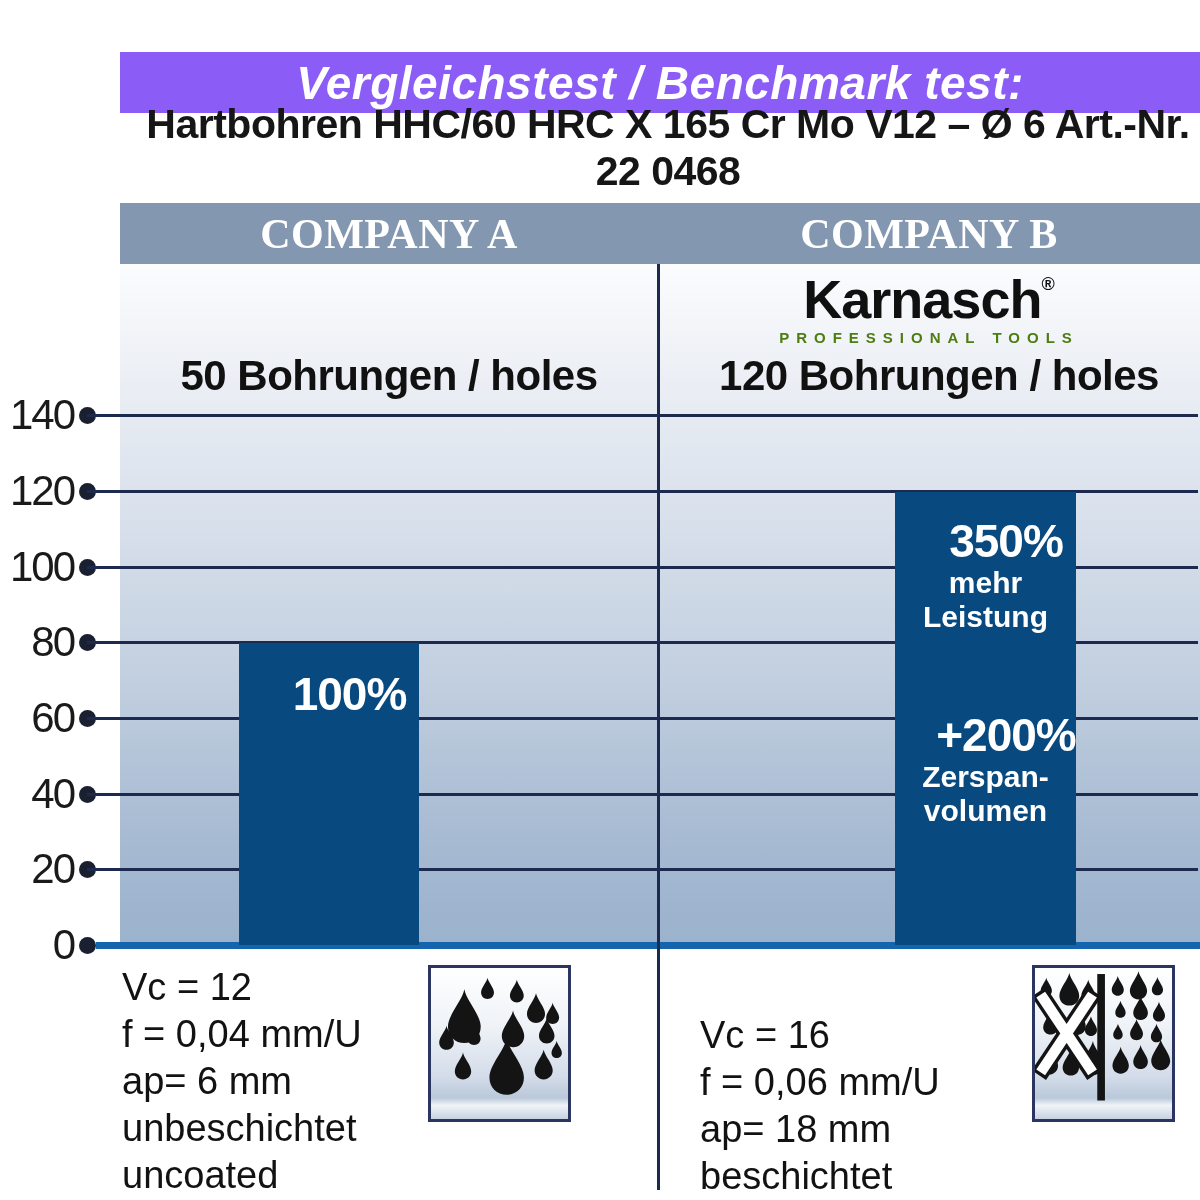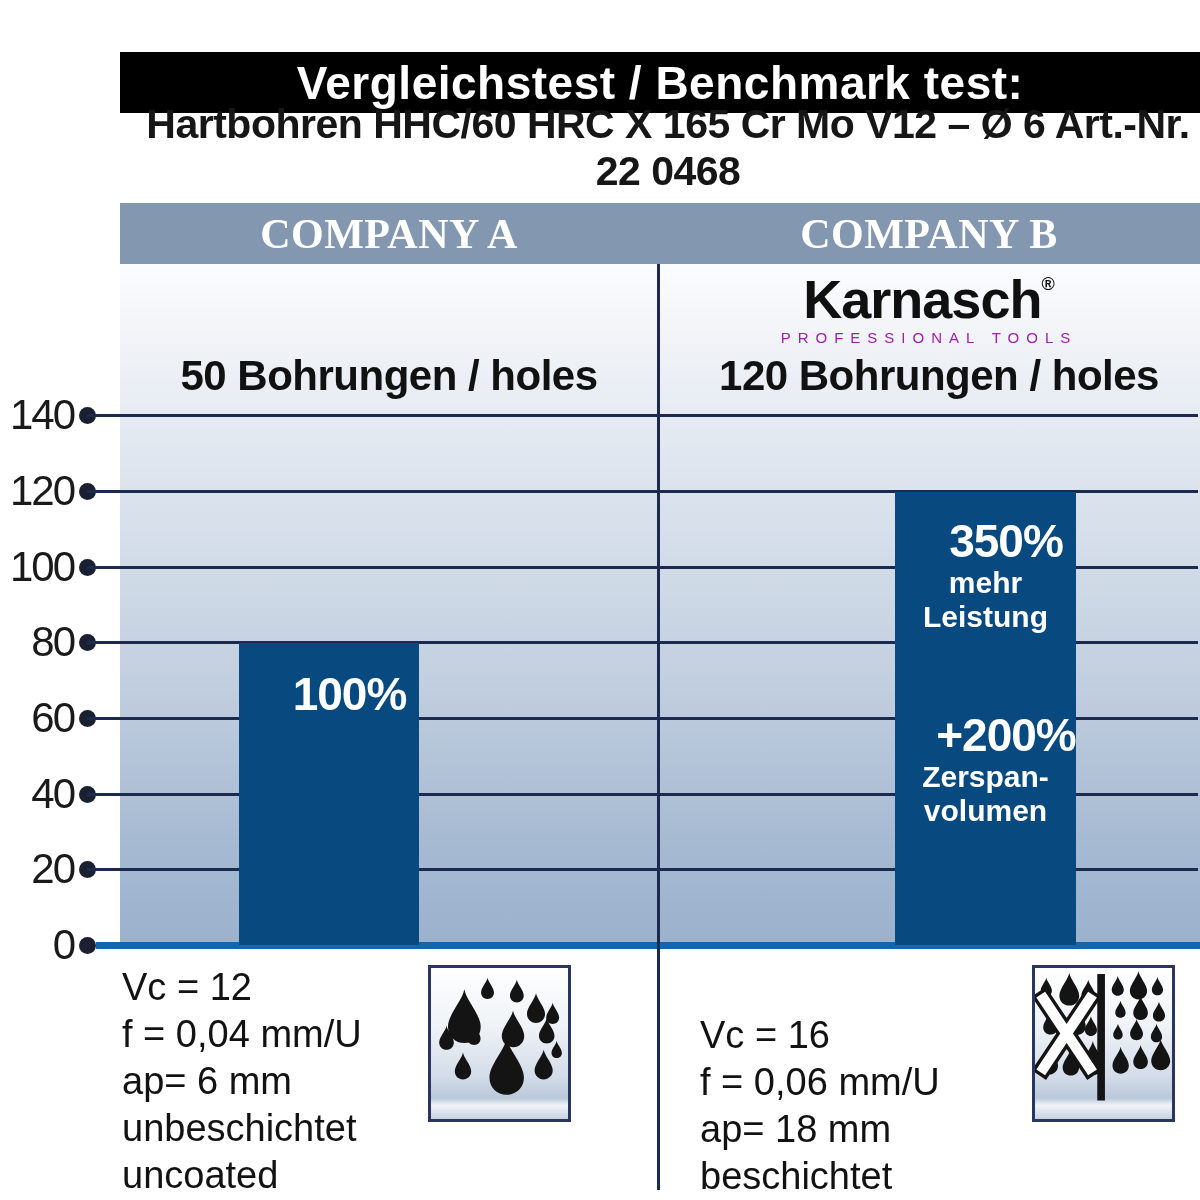--- a/index.html
+++ b/index.html
@@ -2,22 +2,22 @@
 <html><head>
 <meta charset="utf-8">
 <style>
   html,body{margin:0;padding:0;background:#ffffff;}
   #stage{
     position:relative;width:1200px;height:1200px;background:#ffffff;overflow:hidden;
     font-family:"Liberation Sans","DejaVu Sans",sans-serif;color:#161616;
   }
   .abs{position:absolute;}
   .banner{
-    background:#000000;color:#ffffff;font-weight:bold;
-    display:flex;align-items:center;justify-content:center;
+    background:#8b5cf6;color:#ffffff;font-weight:bold;
+    display:flex;align-items:center;justify-content:center;font-style:italic;
   }
   #title-banner{left:120px;top:52px;width:1080px;height:61px;font-size:46px;letter-spacing:0.5px;}
   #subtitle{left:128px;top:120px;width:1080px;height:56px;text-align:center;
     font-size:41px;font-weight:bold;letter-spacing:-0.5px;display:flex;align-items:center;justify-content:center;}
   #company-banner{left:120px;top:203px;width:1080px;height:61px;background:#8497b1;display:flex;font-family:Liberation Serif, serif;}
   .company-cell{flex:0 0 auto;display:flex;align-items:center;justify-content:center;
     color:#fff;font-weight:bold;font-size:42px;letter-spacing:0.5px;}
   #company-a-cell{width:538px;}
   #company-b-cell{width:542px;}
 
@@ -45,21 +45,21 @@
   #bar-b .spacer{height:76px;}
 
   .holes{position:absolute;top:352px;font-size:42px;letter-spacing:-0.5px;text-align:center;
     color:#111;font-weight:600;z-index:2;}
   #holes-a{left:120px;width:538px;}
   #holes-b{left:658px;width:562px;}
 
   #logo{left:658px;top:272px;width:542px;text-align:center;z-index:2;color:#101010;}
   #logo .brand{font-size:54px;font-weight:bold;letter-spacing:-1px;line-height:54px;}
   #logo .reg{font-size:18px;vertical-align:28px;font-weight:bold;}
-  #logo .tagline{font-size:15px;font-weight:normal;letter-spacing:7px;margin-top:3px;color:#a21caf;}
+  #logo .tagline{font-size:15px;font-weight:bold;letter-spacing:7px;margin-top:3px;color:#4d7c0f;}
 
   .specs{position:absolute;top:964px;font-size:38px;line-height:47px;color:#121212;z-index:2;}
   #specs-a{left:122px;}
   #specs-b{left:700px;margin-top:48px;}
 
   .iconbox{position:absolute;top:965px;width:143px;height:157px;box-sizing:border-box;
     border:3px solid #2a3560;z-index:2;
     background:linear-gradient(180deg,#ffffff 0%,#eef2f7 40%,#d3dce9 72%,#bac8da 86%,#f0f4f8 91%,#c6d1e1 100%);}
   #iconbox-a{left:428px;}
   #iconbox-b{left:1032px;}

